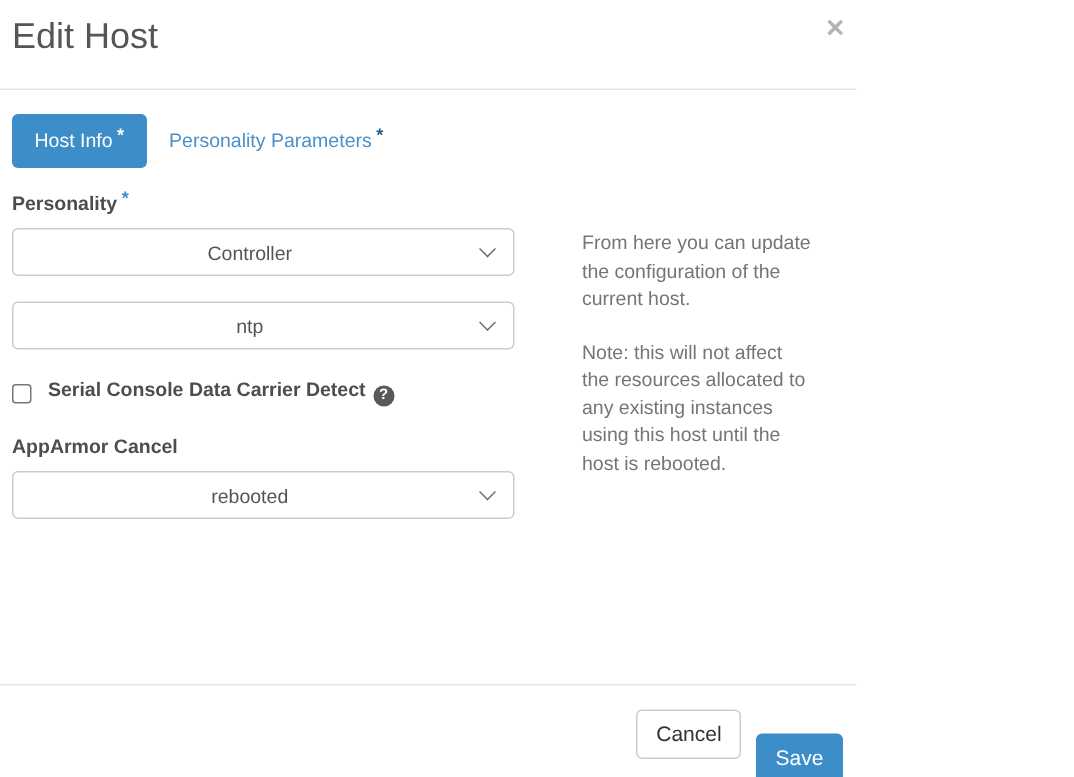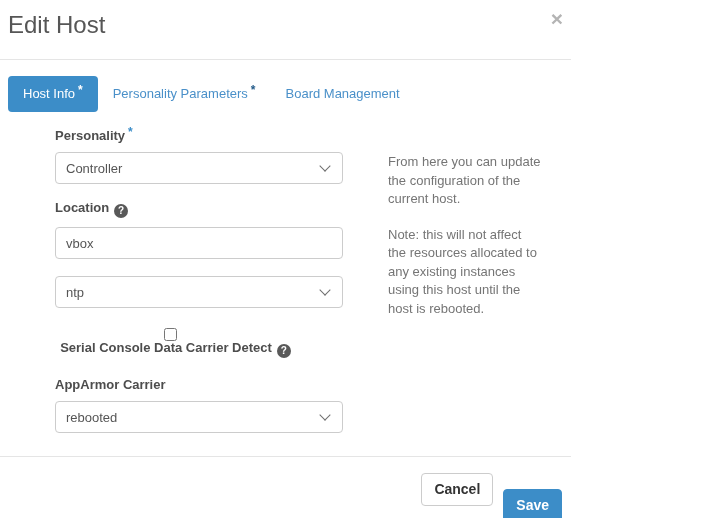--- a/index.html
+++ b/index.html
@@ -35,111 +35,106 @@
   .tab.active .req { color: #ffffff; }
   .req-dark { color: #255c8a; }
 
   
   .content { display: flex; padding: 17px 12px 0 8px; }
   .col-left { width: 335px; flex: none; }
   .col-right { flex: 1; padding-left: 28px; padding-top: 7px; font-size: 13px; line-height: 18.5px; color: #757575; }
   .col-right p { margin: 17px; }
 
   
-  .form-group { margin-bottom: 17px; margin-left: 47px; }
+  .form-group { margin-bottom: 17px; }
   .field-label { display: block; font-size: 13px; font-weight: 700; color: #4d4d4d; margin-bottom: 9px; line-height: 14px; }
   .help-icon {
     display: inline-block; width: 14px; height: 14px; border-radius: 50%;
     background: #595959; color: #fff; font-size: 10px; font-weight: 700;
     text-align: center; line-height: 14px; margin-left: 5px; vertical-align: -2px;
     cursor: pointer;
   }
   .select-control {
     height: 32px; width: 100%; border: 1px solid #cccccc; border-radius: 4px;
     background: #fff; display: flex; align-items: center; padding: 0 28px 0 10px;
-    font-size: 13px; color: #555; position: relative; cursor: pointer;
+    font-size: 13px; color: #555; position: relative; cursor: pointer; justify-content: center;
   }
   .chevron {
     position: absolute; right: 13px; top: 50%;
     width: 8px; height: 8px; margin-top: -6px;
     border-right: 1.5px solid #6e6e6e; border-bottom: 1.5px solid #6e6e6e;
     transform: rotate(45deg);
   }
   .text-control {
     height: 32px; width: 100%; border: 1px solid #cccccc; border-radius: 4px;
     padding: 0 10px; font-size: 13px; color: #555;
     font-family: "Liberation Sans", sans-serif; outline: none; background: #fff;
   }
-  .checkbox-row { display: flex; align-items: center; margin: 20px 0 20px 0; flex-direction: column; }
+  .checkbox-row { display: flex; align-items: center; margin: 20px 0 20px 0; }
   .checkbox-row input[type="checkbox"] {
     width: 13px; height: 13px; margin: 0 11px 0 0; cursor: pointer;
   }
   .checkbox-row .field-label { display: inline; margin: 0; }
 
   
   .modal-footer {
     position: absolute; left: 0; right: 0; bottom: 0; height: 62px;
     border-top: 1px solid #e5e5e5;
     display: flex; justify-content: flex-end; align-items: flex-start;
     padding: 16px 9px 0 0;
   }
   .btn {
     height: 33px; border-radius: 4px; font-size: 14px; padding: 0 12px;
-    cursor: pointer; font-family: "Liberation Sans", sans-serif; line-height: 31px; font-weight: bold;
+    cursor: pointer; font-family: "Liberation Sans", sans-serif; line-height: 31px;
   }
   .btn-cancel { background: #ffffff; border: 1px solid #cccccc; color: #333333; min-width: 67px; }
   .btn-save { background: #3c8dc8; border: 1px solid #3c8dc8; color: #ffffff; min-width: 53px; margin-left: 10px; margin-top: 16px; }
 </style>
 </head>
 <body>
 
 <div class="modal">
 
   <div class="modal-header">
     <h3 class="modal-title">Edit Host</h3>
     <button class="close-btn">×</button>
   </div>
 
   <div class="tabs">
     <a class="tab active"><span>Host Info</span><span class="req">*</span></a>
     <a class="tab"><span>Personality Parameters</span><span class="req req-dark">*</span></a>
-    <a class="tab"><span>Board Management</span></a>
   </div>
 
   <div class="content">
 
     <div class="col-left">
 
       <div class="form-group">
         <label class="field-label"><span>Personality</span><span class="req">*</span></label>
         <div class="select-control">
           <span>Controller</span>
           <span class="chevron"></span>
         </div>
       </div>
 
-      <div class="form-group">
-        <label class="field-label"><span>Location</span><span class="help-icon">?</span></label>
-        <input class="text-control" type="text" value="vbox" style="">
-      </div>
 
       <div class="form-group">
         <div class="select-control">
           <span>ntp</span>
           <span class="chevron"></span>
         </div>
       </div>
 
       <div class="checkbox-row">
         <input type="checkbox" style="">
         <label class="field-label"><span>Serial Console Data Carrier Detect</span><span class="help-icon">?</span></label>
       </div>
 
       <div class="form-group">
-        <label class="field-label"><span>AppArmor Carrier</span></label>
+        <label class="field-label"><span>AppArmor Cancel</span></label>
         <div class="select-control">
           <span>rebooted</span>
           <span class="chevron"></span>
         </div>
       </div>
 
     </div>
 
     <div class="col-right">
       <p>From here you can update the configuration of the current host.</p>

